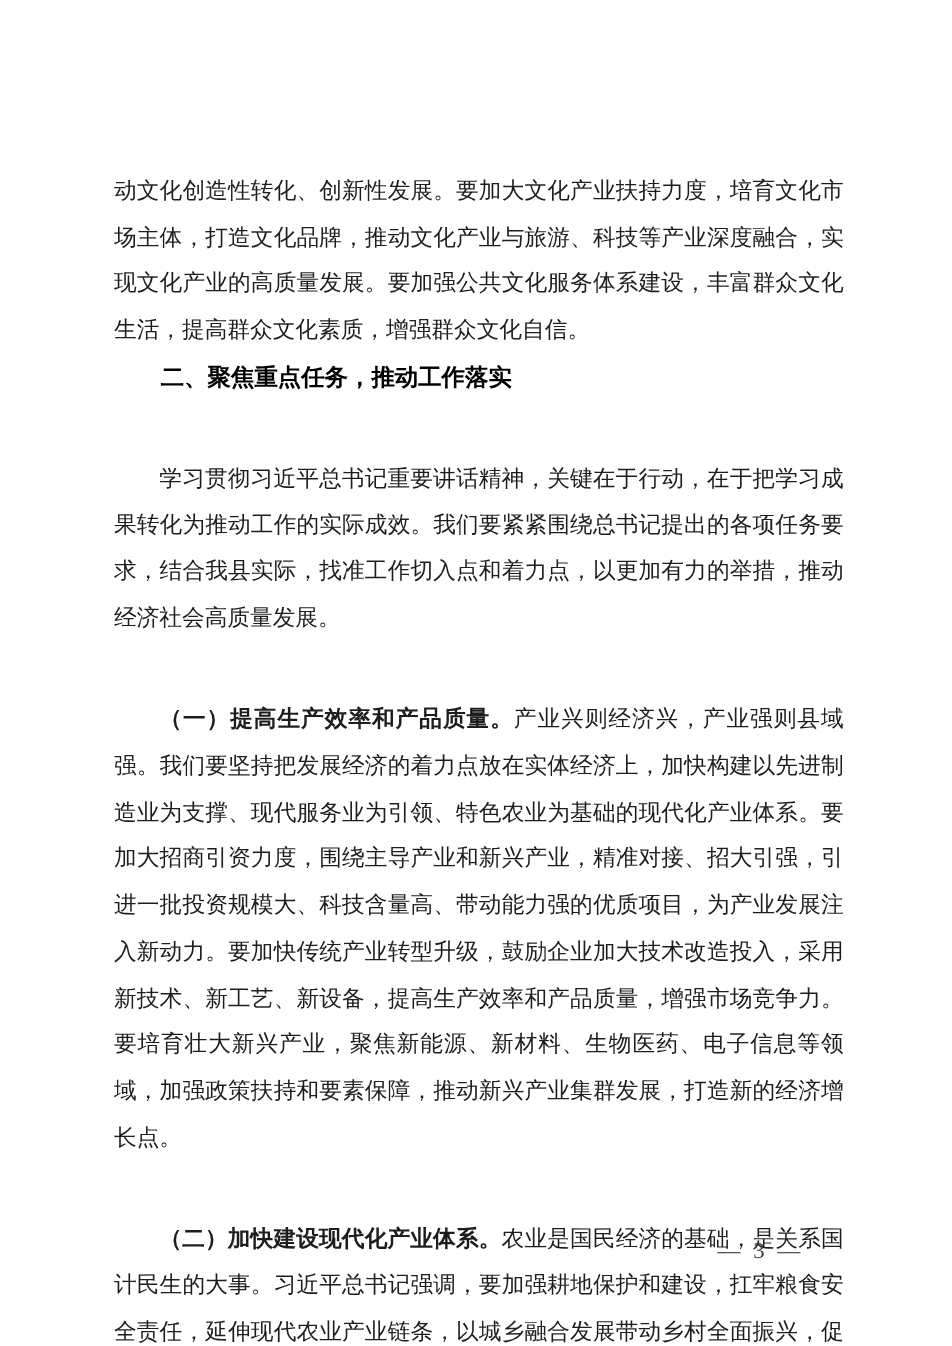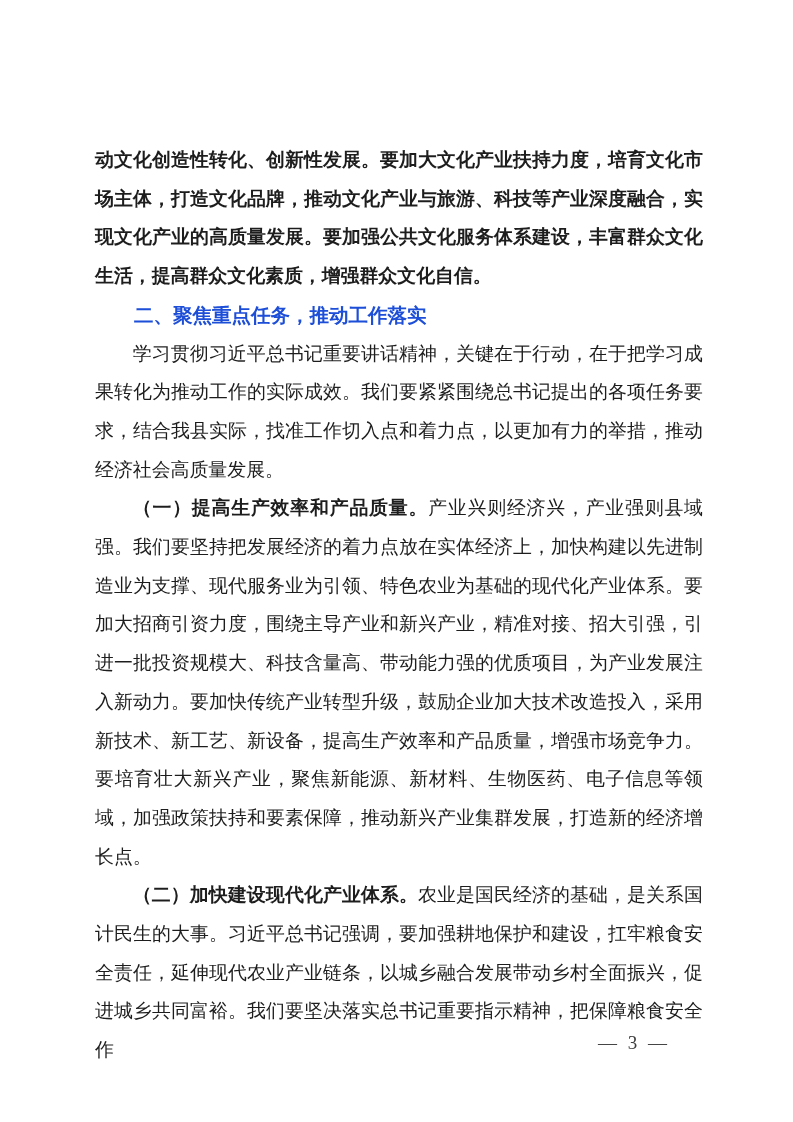--- a/index.html
+++ b/index.html
@@ -23,29 +23,29 @@
     color: #1d1d1d;
     font-size: 18.9px;
     line-height: 38.7px;
     text-align: justify;
     text-justify: inter-ideograph;
   }
   .body-para {
     font-family: "Liberation Serif", serif;
     font-weight: normal;
   }
-  .indent { text-indent: 2em; }
-  .no-indent { text-indent: 0; font-weight: bold; }
+  .indent { text-indent: 2em; margin-top: 46px; }
+  .no-indent { text-indent: 0; }
   .section-heading {
     font-family: "Liberation Sans", sans-serif;
     font-weight: bold;
     font-size: 19.5px;
     line-height: 38.7px;
     text-indent: 2em;
-    color: #1d4ed8;
+    color: #000000;
     text-align: left;
   }
   .lead {
     font-weight: bold;
   }
   .footer-page-number {
     position: absolute;
     left: 598px;
     top: 1031px;
     width: 80px;

